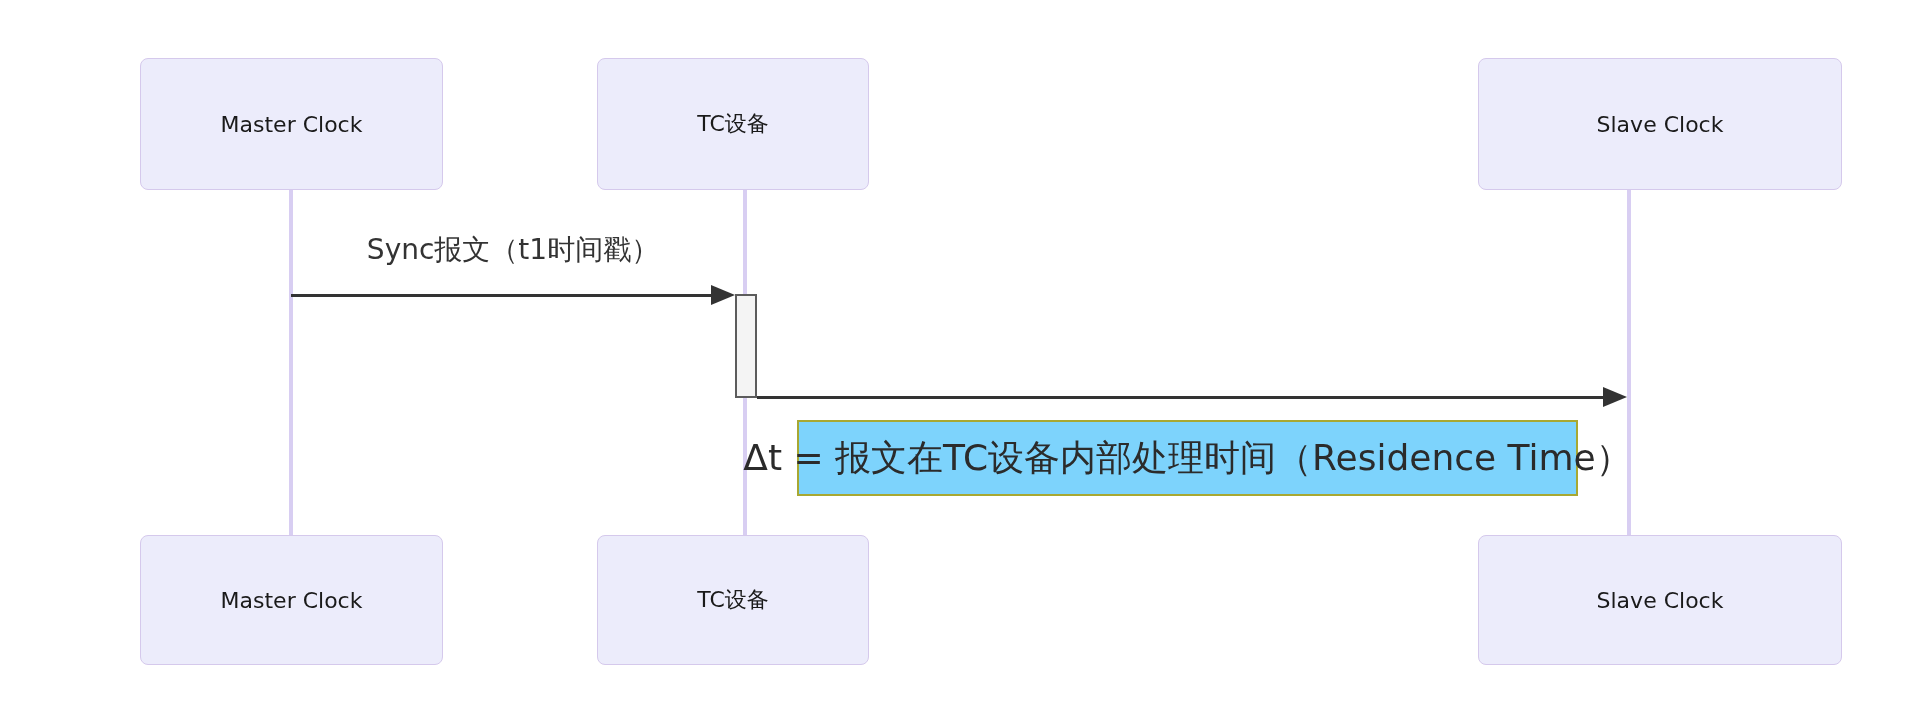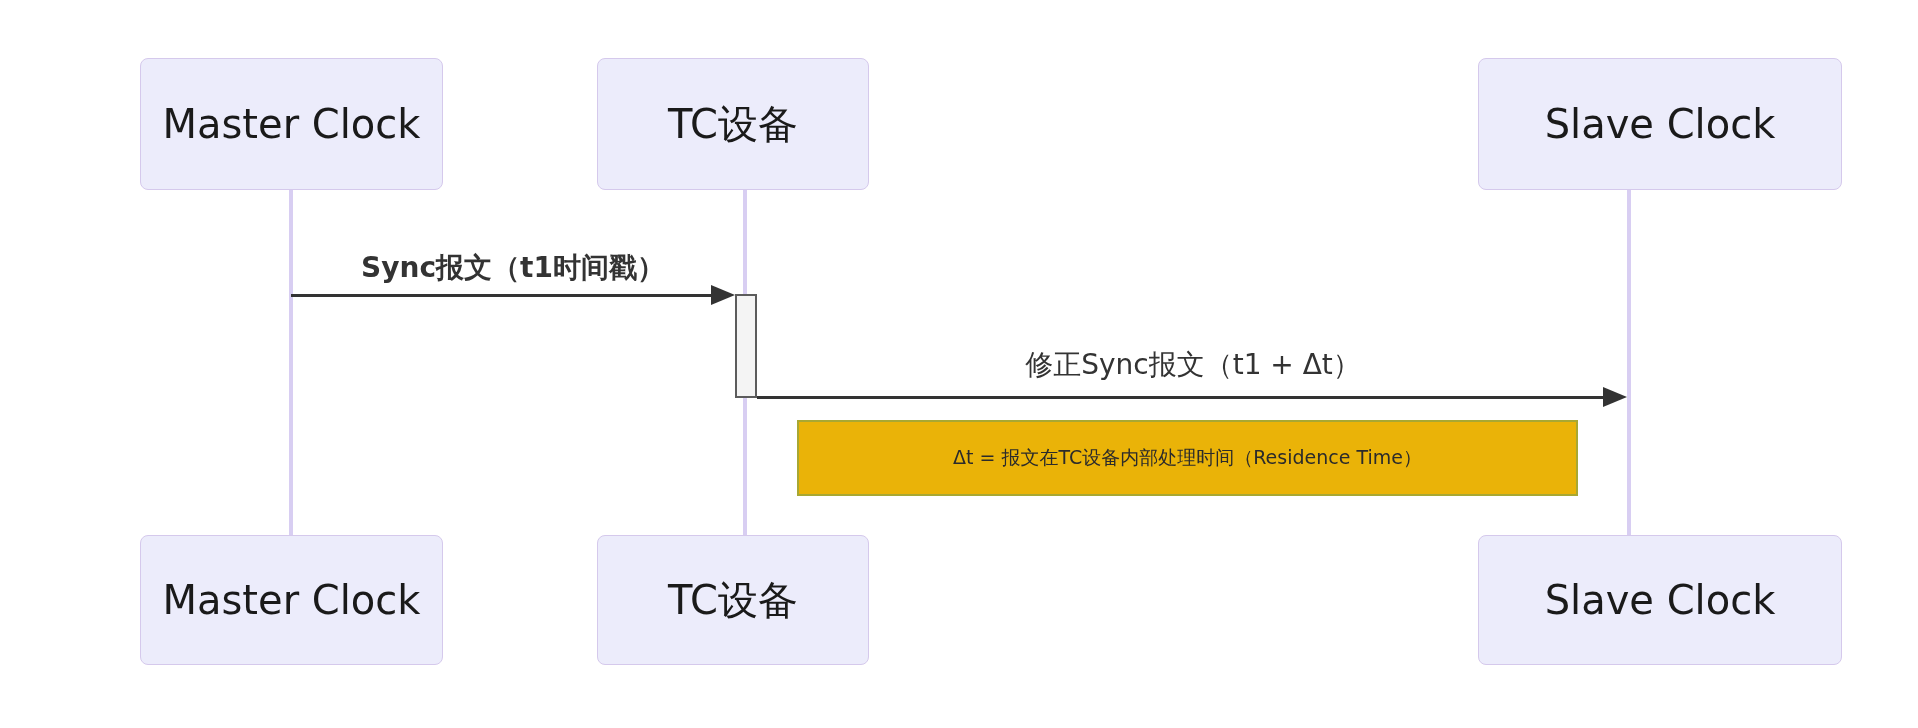--- a/index.html
+++ b/index.html
@@ -28,21 +28,21 @@
   .lifeline.slave  { left: 1627px; }
   
   .actor {
     position: absolute;
     background: #ececfb;
     border: 1.5px solid #d5c9ec;
     border-radius: 8px;
     display: flex;
     align-items: center;
     justify-content: center;
-    font-size: 40px;
+    font-size: 22px;
     color: #1a1a1a;
     box-sizing: border-box;
   }
   .actor.top    { top: 58px;  height: 132px; }
   .actor.bottom { top: 535px; height: 130px; }
   .actor.master { left: 140px;  width: 303px; }
   .actor.tc     { left: 597px;  width: 272px; }
   .actor.slave  { left: 1478px; width: 364px; }
   
   .msg-line {
@@ -63,47 +63,47 @@
   .arrowhead.a1 { left: 711px;  top: 285px; }
   .arrowhead.a2 { left: 1603px; top: 387px; }
   .msg-label {
     position: absolute;
     transform: translateX(-50%);
     white-space: nowrap;
     font-size: 28px;
     color: #333333;
     line-height: 40px;
   }
-  .msg-label.m1 { left: 513px;  top: 248px; font-weight: bold; }
+  .msg-label.m1 { left: 513px;  top: 230px; }
   .msg-label.m2 { left: 1193px; top: 345px; }
   
   .activation {
     position: absolute;
     left: 735px;
     top: 294px;
     width: 22px;
     height: 104px;
     background: #f4f4f4;
     border: 2px solid #5c5c5c;
     box-sizing: border-box;
   }
   
   .note {
     position: absolute;
     left: 797px;
     top: 420px;
     width: 781px;
     height: 76px;
-    background: #eab308;
+    background: #7dd3fc;
     border: 2px solid #a8a832;
     box-sizing: border-box;
     display: flex;
     align-items: center;
     justify-content: center;
-    font-size: 19px;
+    font-size: 36px;
     color: #2b2b2b;
     white-space: nowrap;
   }
 </style>
 </head>
 <body>
 
 <div class="stage">
 
   <div class="lifeline master"></div>
@@ -119,21 +119,20 @@
   <div class="actor top slave">
     <span>Slave Clock</span>
   </div>
 
   <div class="msg-label m1">Sync报文（t1时间戳）</div>
   <div class="msg-line m1"></div>
   <div class="arrowhead a1"></div>
 
   <div class="activation"></div>
 
-  <div class="msg-label m2">修正Sync报文（t1 + Δt）</div>
   <div class="msg-line m2"></div>
   <div class="arrowhead a2"></div>
 
   <div class="note">
     <span>Δt = 报文在TC设备内部处理时间（Residence Time）</span>
   </div>
 
   <div class="actor bottom master">
     <span>Master Clock</span>
   </div>

